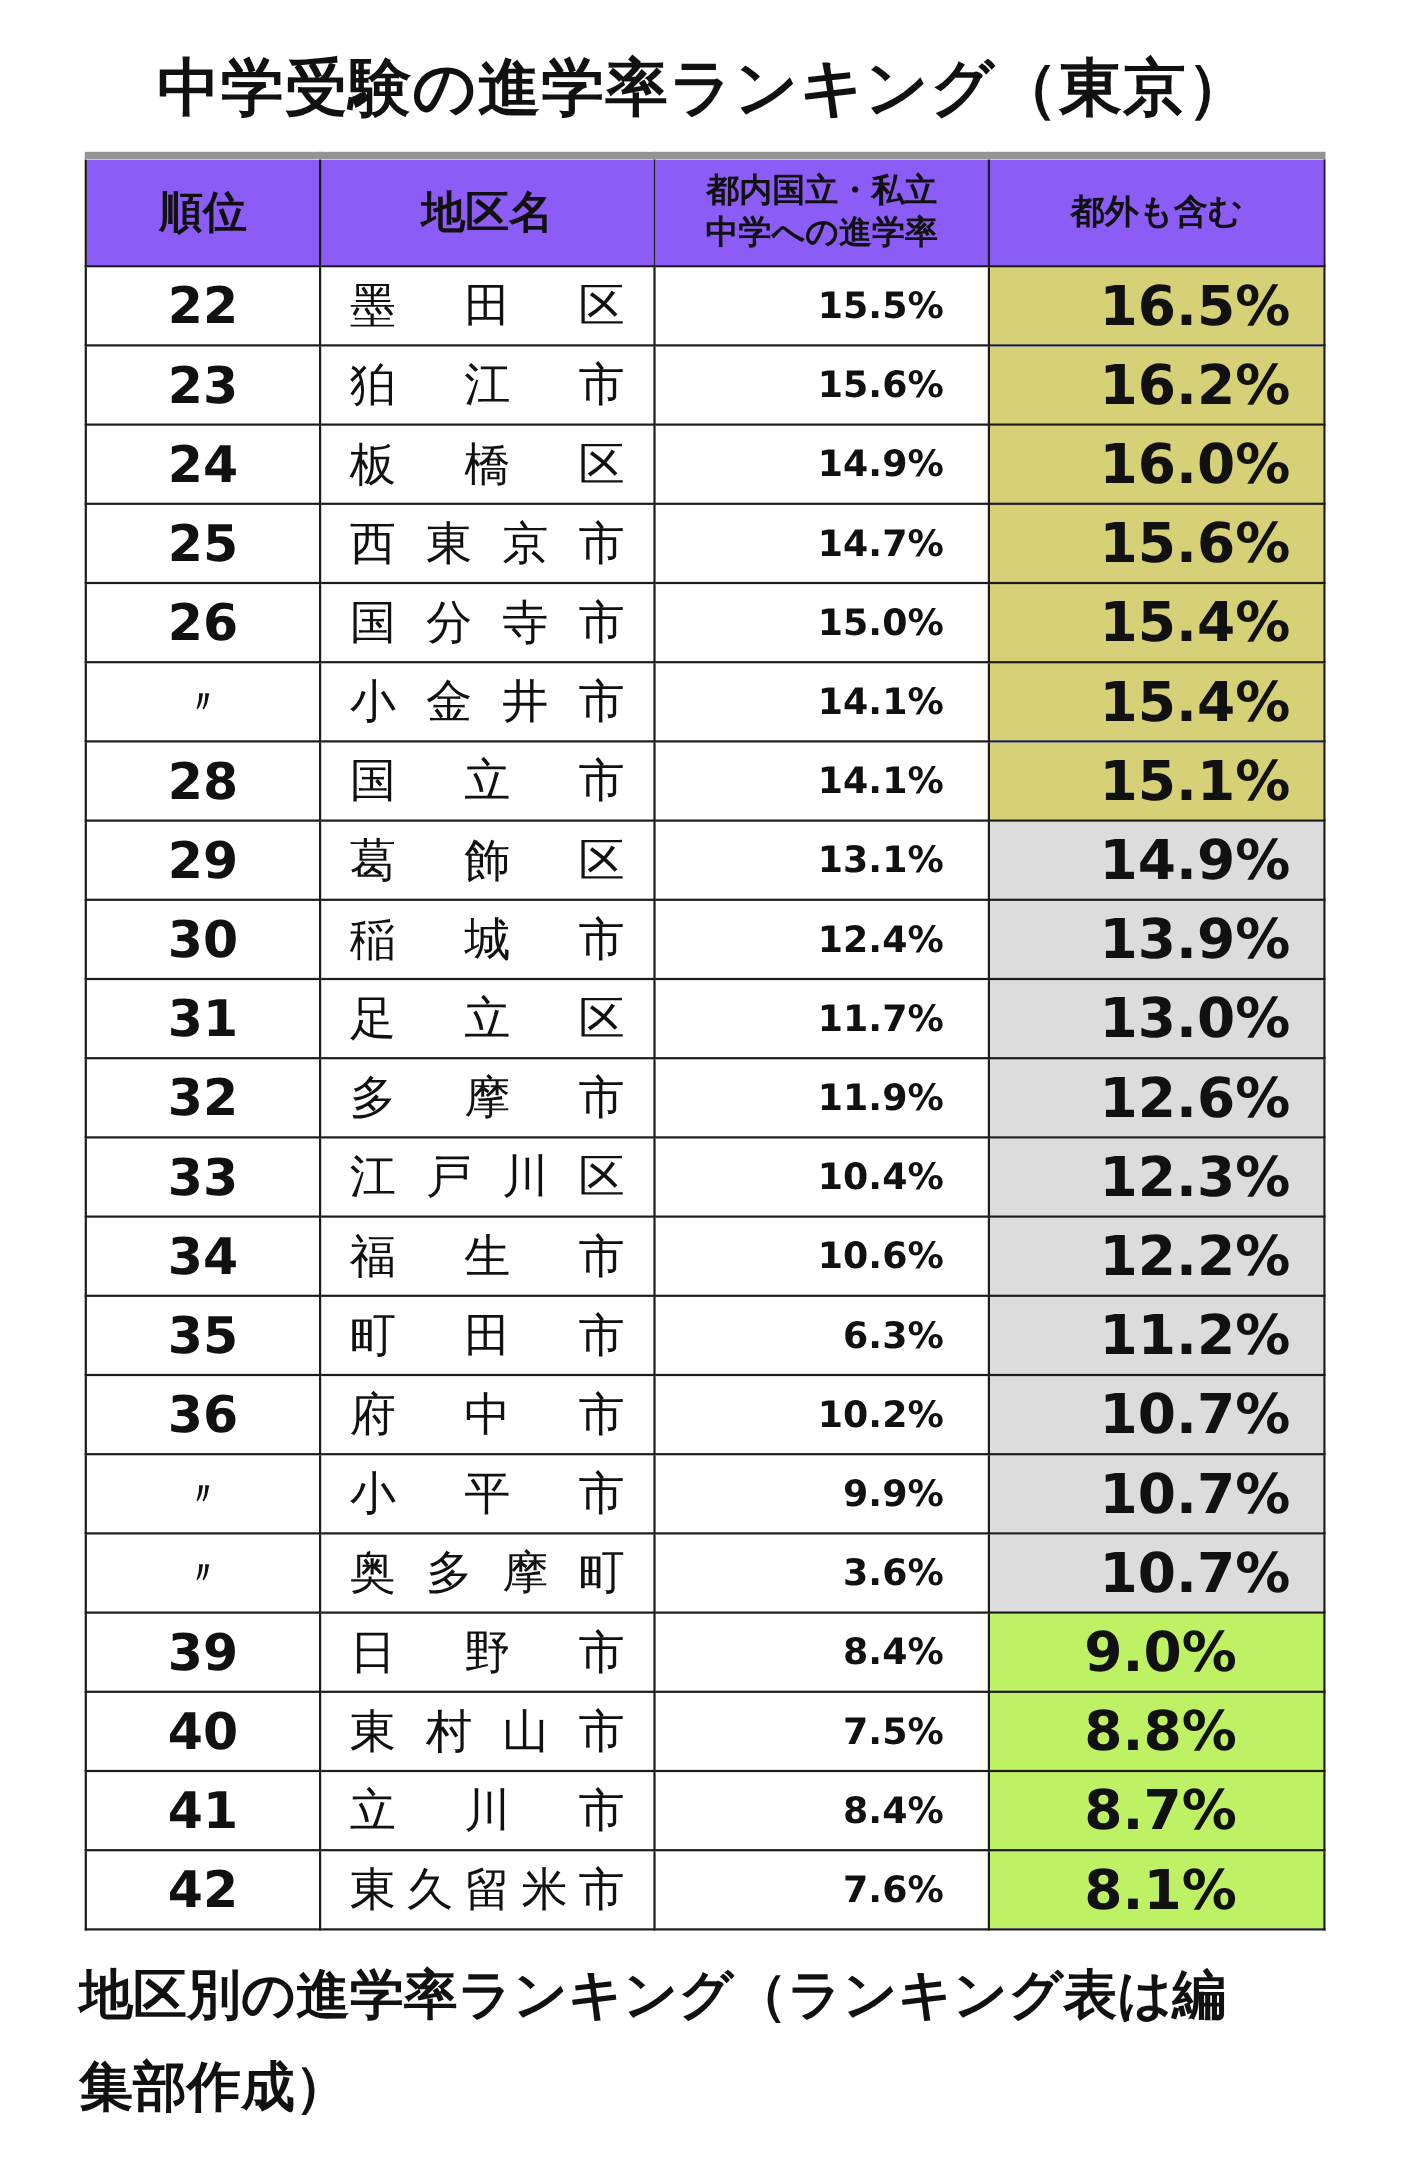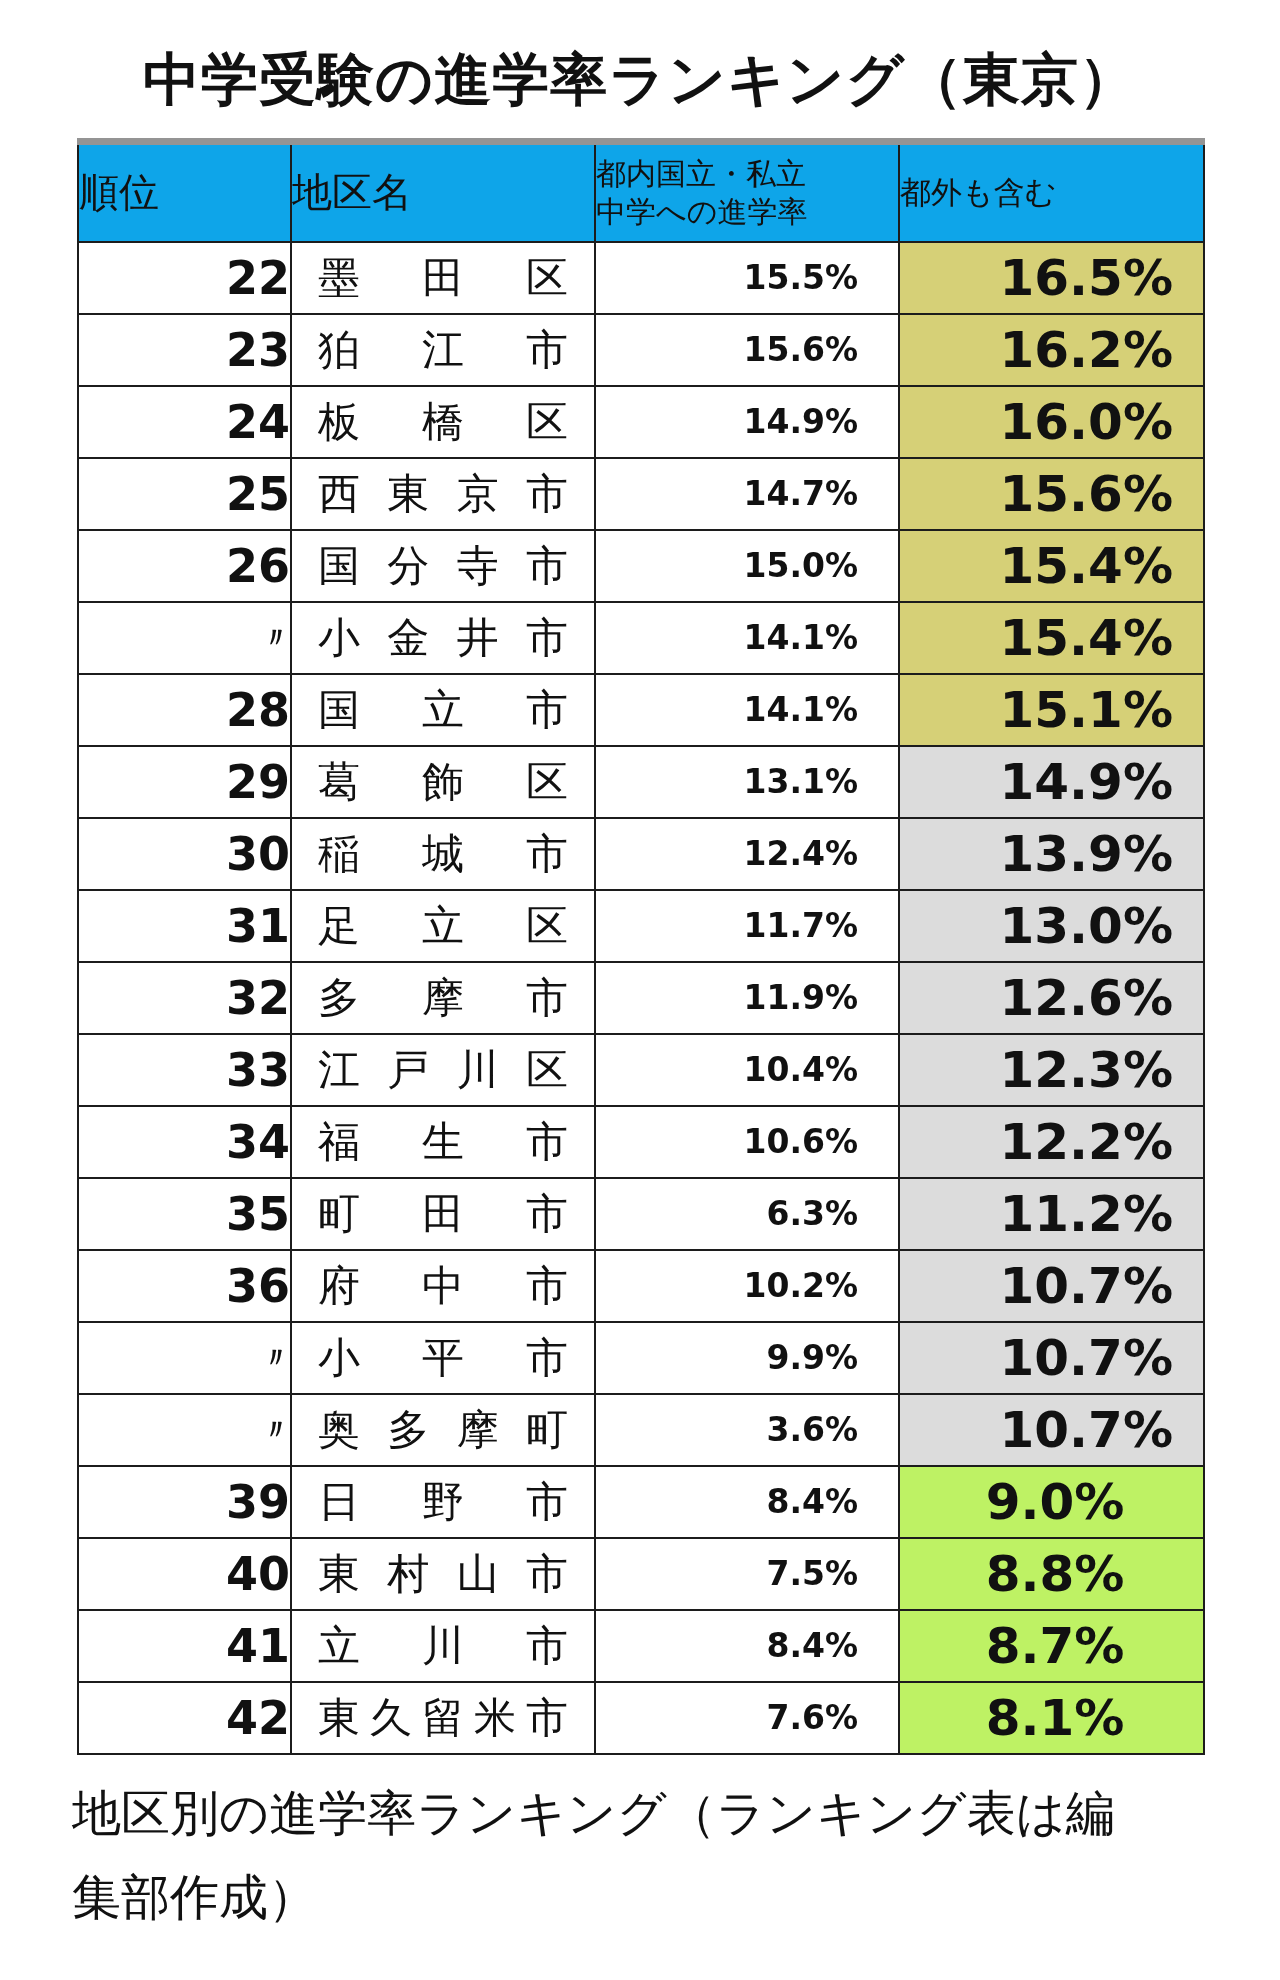--- a/index.html
+++ b/index.html
@@ -33,27 +33,27 @@
     border-top:7px solid #949494;
   }
   th, td {
     border:2px solid #1c1c1c;
     padding:0;
     vertical-align:middle;
     overflow:hidden;
   }
   thead tr { height:100px; }
   tbody tr { height:72px; }
-  th { font-weight:normal; text-align:left; background:#0ea5e9; }
+  th { font-weight:bold; text-align:center; background:#8b5cf6; }
   th.h-rank    { font-size:40px; }
   th.h-dist    { font-size:40px; }
   th.h-rate    { font-size:30px; line-height:1.25; }
   th.h-incl    { font-size:31px; }
   td.rank {
-    text-align:right;
+    text-align:center;
     font-size:46px;
     font-weight:bold;
   }
   td.rank.ditto { font-size:28px; font-weight:bold; }
   td.district {
     font-size:42px;
     font-weight:normal;
     padding:0 26px;
     text-align:justify;
     text-align-last:justify;
@@ -74,21 +74,21 @@
     padding-left:37px;
   }
   td.incl.yellow { background:#d6d077; }
   td.incl.gray   { background:#dcdcdc; }
   td.incl.none   { background:#bef264;text-align:center; }
   .caption {
     position:absolute;
     left:72px; top:1772px;
     width:1140px;
     font-size:49px;
-    font-weight:normal;
+    font-weight:bold;
     line-height:1.72;
     text-align:left;
   }
 </style>
 </head>
 <body>
 
 <div class="page">
 
   <h1 class="title">中学受験の進学率ランキング（東京）</h1>

